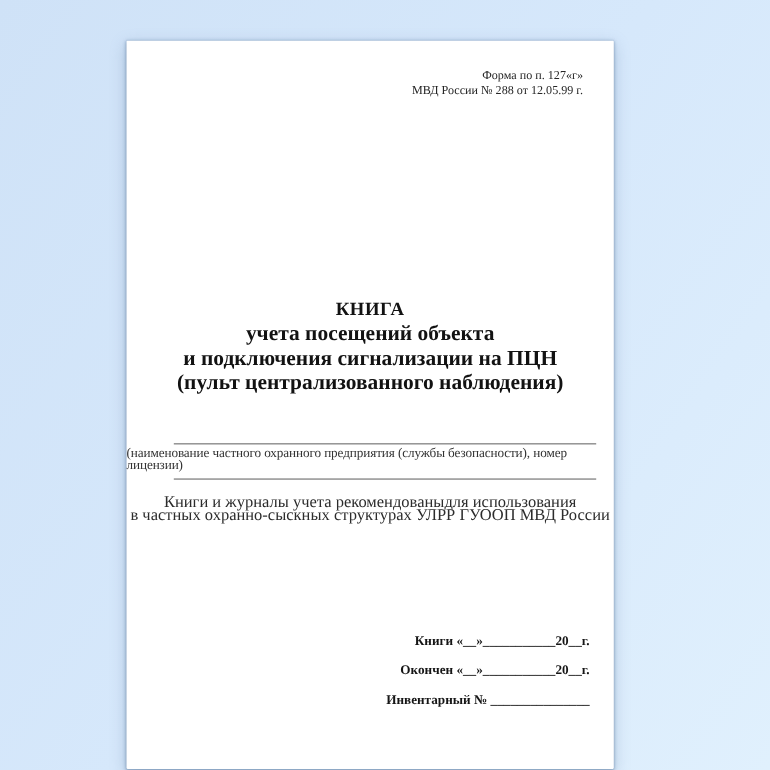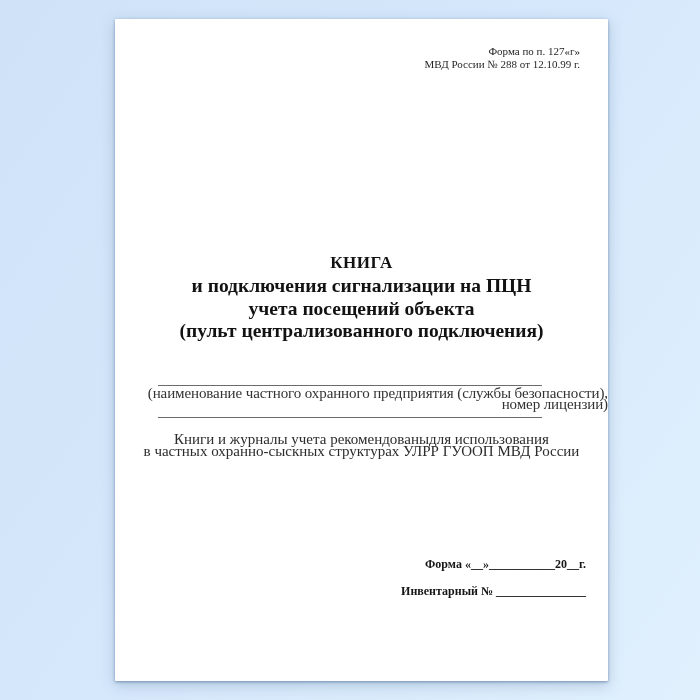--- a/index.html
+++ b/index.html
@@ -11,22 +11,22 @@
     width: 700px;
     height: 700px;
     overflow: hidden;
     background: linear-gradient(125deg, #cfe2f7 0%, #d6e8fb 50%, #e0f0fd 100%);
     font-family: "Liberation Serif", "DejaVu Serif", serif;
     color: #1e1e1e;
   }
   .page {
     position: absolute;
     left: 115px;
-    top: 19px;
-    width: 493px;
+    top: 37px;
+    width: 443px;
     height: 662px;
     background: #ffffff;
     border-radius: 1px;
     box-shadow: 0 1px 3px rgba(104, 134, 170, 0.85), 0 4px 14px rgba(104, 134, 170, 0.38);
   }
   .form-note {
     position: absolute;
     top: 26px;
     right: 28px;
     text-align: right;
@@ -59,22 +59,22 @@
     border-top: 1px solid #6b6b6b;
     height: 0;
   }
   .rule-top { top: 366px; }
   .rule-bottom { top: 398px; }
   .name-caption {
     position: absolute;
     top: 369px;
     left: 0;
     width: 100%;
-    text-align: right;
-    font-size: 15px;
+    text-align: left;
+    font-size: 12px;
     line-height: 11px;
     letter-spacing: -0.1px;
     color: #333333;
   }
   .recommendation {
     position: absolute;
     top: 414px;
     left: 0;
     width: 100%;
     text-align: center;
@@ -99,38 +99,39 @@
   }
 </style>
 </head>
 <body>
 
 <div class="canvas">
   <div class="page">
 
     <div class="form-note">
       <div>Форма по п. 127«г»</div>
-      <div>МВД России № 288 от 12.10.99 г.</div>
+      <div>МВД России № 288 от 12.05.99 г.</div>
     </div>
 
     <div class="title-block">
       <div class="title-heading">КНИГА</div>
+      <div class="title-line">учета посещений объекта</div>
       <div class="title-line">и подключения сигнализации на ПЦН</div>
-      <div class="title-line">учета посещений объекта</div>
-      <div class="title-line">(пульт централизованного подключения)</div>
+      <div class="title-line">(пульт централизованного наблюдения)</div>
     </div>
 
     <div class="rule rule-top"></div>
     <div class="name-caption">(наименование частного охранного предприятия (службы безопасности), номер лицензии)</div>
     <div class="rule rule-bottom"></div>
 
     <div class="recommendation">
       <div>Книги и журналы учета рекомендованыдля использования</div>
       <div>в частных охранно-сыскных структурах УЛРР ГУООП МВД России</div>
     </div>
 
     <div class="fill-in-block">
-      <div class="fill-in-line">Форма «__»___________20__г.</div>
+      <div class="fill-in-line">Книги «__»___________20__г.</div>
+      <div class="fill-in-line">Окончен «__»___________20__г.</div>
       <div class="fill-in-line">Инвентарный № _______________</div>
     </div>
 
   </div>
 </div>
 
 </body></html>

